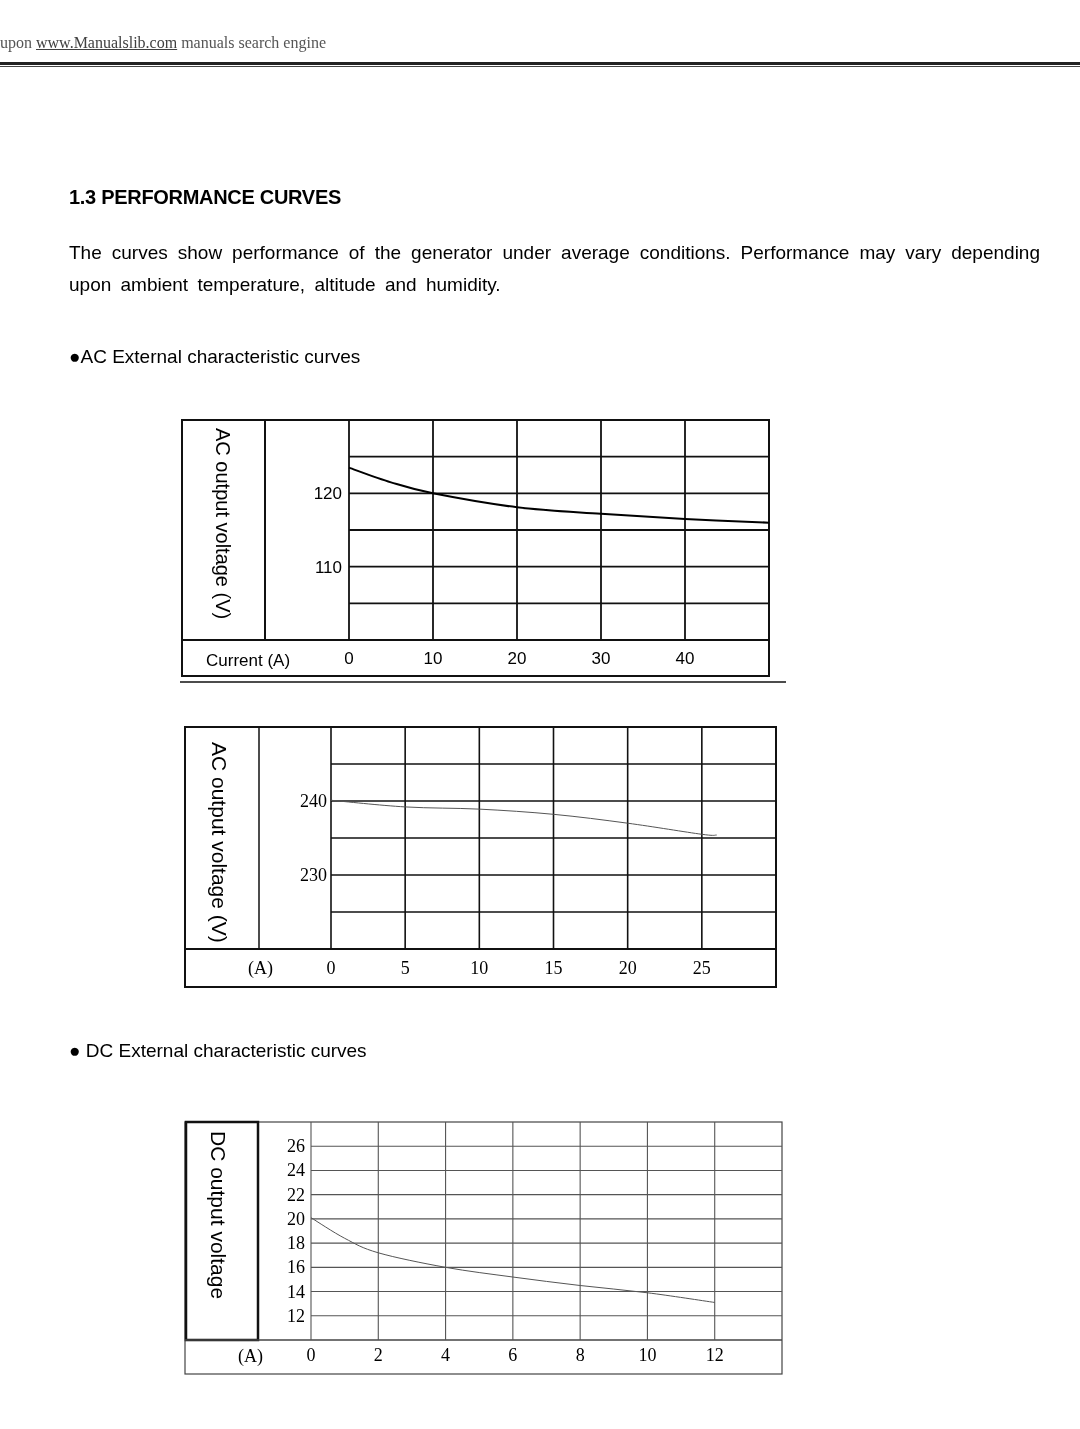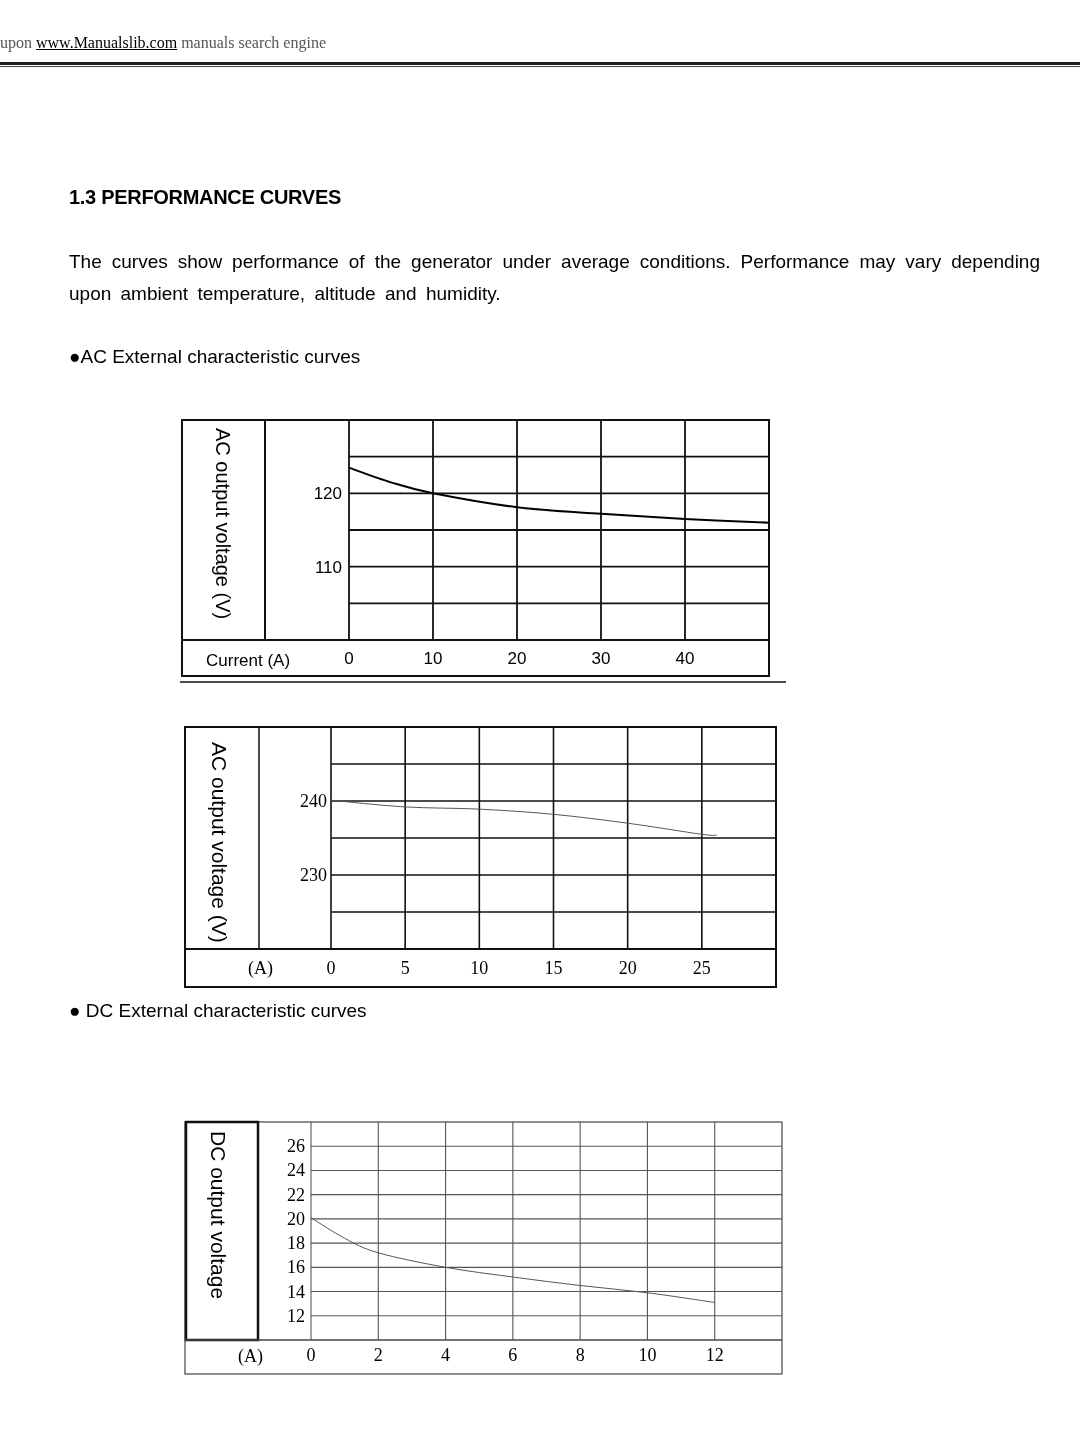--- a/index.html
+++ b/index.html
@@ -1,22 +1,22 @@
 <!DOCTYPE html>
 <html><head>
 <meta charset="utf-8">
 <style>
   html, body { margin: 0; padding: 0; background: #ffffff; }
   body { width: 1080px; height: 1429px; position: relative; overflow: hidden; font-family: "Liberation Sans", sans-serif; color: #000; }
   .topbar { position: absolute; left: 0; top: 34px; height: 22px; font-family: "Liberation Serif", serif; font-size: 16px; color: #555; white-space: nowrap; }
-  .topbar a { color: #000000; text-decoration: underline; }
+  .topbar a { color: #404040; text-decoration: underline; }
   .rule1 { position: absolute; left: 0; right: 0; top: 62px; height: 3px; background: #222; }
   .rule2 { position: absolute; left: 0; right: 0; top: 66px; height: 1px; background: #444; }
   .heading { position: absolute; left: 69px; top: 186px; font-size: 20px; font-weight: bold; letter-spacing: -0.3px; text-align: right; }
-  .para { position: absolute; left: 69px; top: 246px; width: 971px; font-size: 19px; line-height: 32px; text-align: justify; text-align-last: left; word-spacing: 4px; }
+  .para { position: absolute; left: 69px; top: 237px; width: 971px; font-size: 19px; line-height: 32px; text-align: justify; text-align-last: left; word-spacing: 4px; }
   .bullet { position: absolute; left: 69px; font-size: 19px; }
   .chart { position: absolute; }
   svg text.ax { font-family: "Liberation Sans", sans-serif; font-size: 17px; }
   svg text.ser { font-family: "Liberation Serif", serif; font-size: 18px; }
 </style>
 </head>
 <body>
 
 <div class="topbar">
   <span>upon</span>
@@ -86,21 +86,21 @@
       <text x="297.3333333333333" y="250" text-anchor="middle" fill="#000" class="ser">10</text>
       <text x="371.5" y="250" text-anchor="middle" fill="#000" class="ser">15</text>
       <text x="445.66666666666663" y="250" text-anchor="middle" fill="#000" class="ser">20</text>
       <text x="519.8333333333334" y="250" text-anchor="middle" fill="#000" class="ser">25</text>
       <text x="145" y="83" text-anchor="end" fill="#000" class="ser">240</text>
       <text x="145" y="157" text-anchor="end" fill="#000" class="ser">230</text>
     </g>
   <path class="curve" fill="none" stroke="#555" stroke-width="1" d="M149,76.26000000000005 C161.36111111111111,77.37000000000006 198.44444444444443,81.44000000000011 223.16666666666666,82.9200000000001 C247.88888888888889,84.40000000000009 272.6111111111111,83.90666666666662 297.3333333333333,85.13999999999996 C322.05555555555554,86.37333333333329 346.77777777777777,87.97666666666677 371.5,90.3200000000001 C396.22222222222223,92.66333333333344 420.9444444444444,95.87000000000002 445.66666666666663,99.2 C470.38888888888886,102.52999999999999 505,108.32666666666665 519.8333333333334,110.29999999999998 C534.6666666666667,112.27333333333331 532.1944444444446,110.91666666666663 534.6666666666667,111.03999999999995"></path>
 </svg>
 
-<div class="bullet" style="top:1000px">● DC External characteristic curves</div>
+<div class="bullet" style="top:1040px">● DC External characteristic curves</div>
 
 <svg class="chart" style="left:183px; top:1119px;" width="602" height="258" id="chart2">
   <rect x="2" y="3" width="597" height="252" fill="none" stroke="#444" stroke-width="1.2"></rect>
   <rect x="3" y="3" width="72" height="218" fill="none" stroke="#111" stroke-width="2.5"></rect>
   <line x1="2" y1="221" x2="599" y2="221" stroke="#444" stroke-width="1.5"></line>
   <text class="ax" transform="translate(28,12) rotate(90)" style="font-size:21px">DC output voltage</text>
   <text class="ser" x="55" y="243">(A)</text>
   <g class="grid">
       <line x1="128" y1="3" x2="128" y2="221" stroke="#555" stroke-width="1.1"></line>
       <line x1="195.28571428571428" y1="3" x2="195.28571428571428" y2="221" stroke="#555" stroke-width="1.1"></line>

